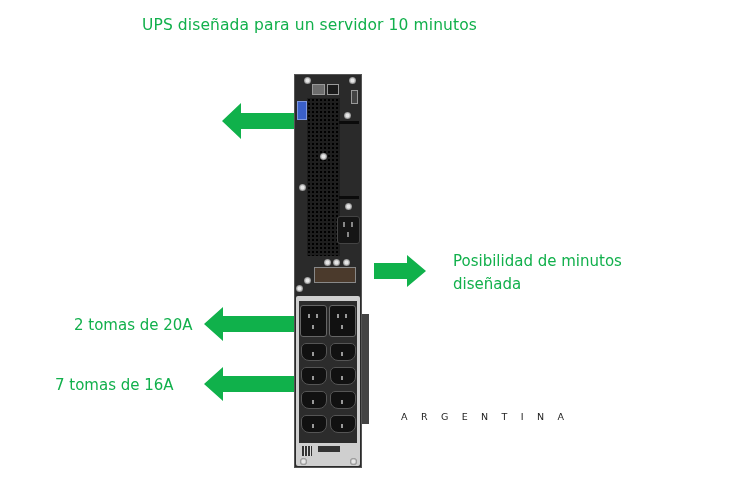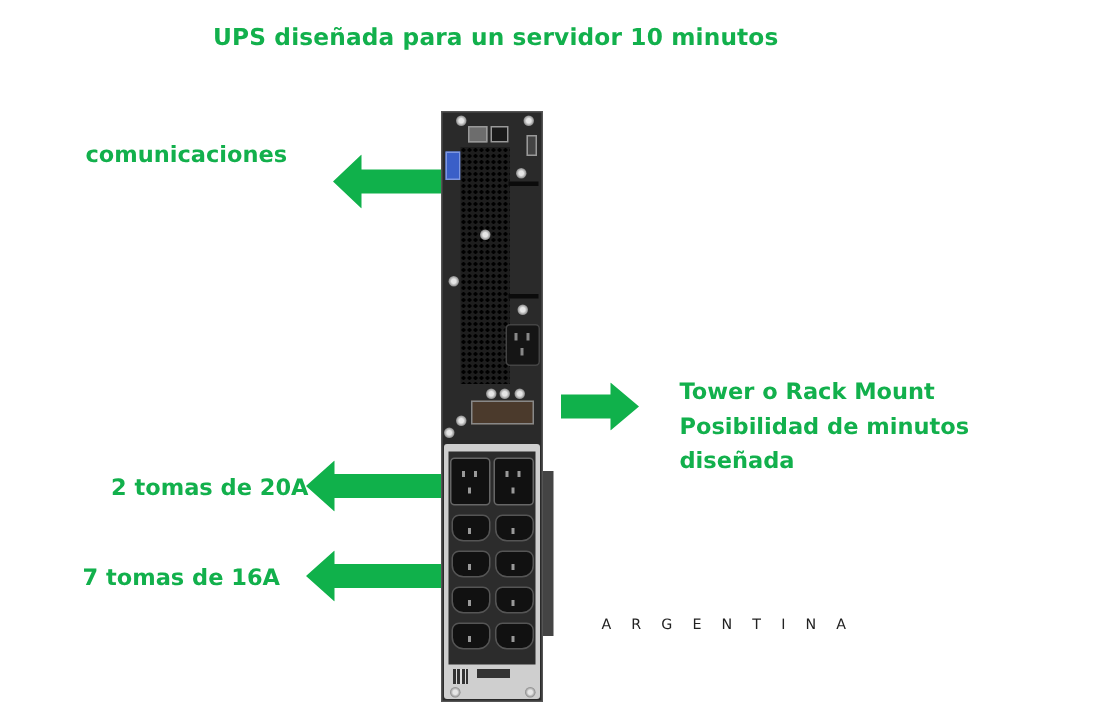--- a/index.html
+++ b/index.html
@@ -1,17 +1,17 @@
 <!DOCTYPE html>
 <html><head>
 <meta charset="utf-8">
 <style>
   html,body{margin:0;padding:0;background:#ffffff;}
   body{width:730px;height:481px;position:relative;overflow:hidden;font-family:"DejaVu Sans","Liberation Sans",sans-serif;}
-  .green{color:#1db954;color:#12b04c;font-weight:bold;}
+  .green{color:#1db954;color:#12b04c;font-weight:normal;}
   .title{position:absolute;left:142px;top:16px;font-size:15.5px;letter-spacing:0.1px;white-space:nowrap;}
   .lbl{position:absolute;font-size:15px;line-height:23px;white-space:nowrap;}
   .arrow{position:absolute;}
   
   .ups{position:absolute;left:294px;top:74px;width:68px;height:394px;}
   .ups .body{position:absolute;left:0;top:0;width:68px;height:394px;background:#2a2a2a;border:1px solid #555;box-sizing:border-box;}
   .ups .rail{position:absolute;right:-7px;top:240px;width:7px;height:110px;background:#444;}
   .mesh{position:absolute;background-color:#1e1e1e;background-image:radial-gradient(#000 38%,transparent 42%);background-size:4px 4px;}
   .screw{position:absolute;width:7px;height:7px;border-radius:50%;background:radial-gradient(#e6e6e6 30%,#888 70%);}
   .port{position:absolute;background:#6d6d6d;border:1px solid #999;}
@@ -30,31 +30,29 @@
   .logo .main .s{color:#3aa635;}
   .logo .main .pw{color:#3aa635;}
   .logo .sub{font-size:9.5px;letter-spacing:13.4px;color:#222;margin-left:4px;line-height:12px;white-space:nowrap;}
 </style>
 </head>
 <body>
 
 <div class="title green">UPS diseñada para un servidor 10 minutos</div>
 
 <div class="lbl green" style="left:57px;top:92px;">
-  <div>comunicaciones</div>
 </div>
 <svg class="arrow" style="left:222px;top:103px;" width="72" height="36" viewBox="0 0 72 36">
   <polygon points="0,18 19,0 19,10 72,10 72,26 19,26 19,36" fill="#10b14b"></polygon>
 </svg>
 
 <svg class="arrow" style="left:374px;top:255px;" width="52" height="32" viewBox="0 0 52 32">
   <polygon points="0,8 33,8 33,0 52,16 33,32 33,24 0,24" fill="#10b14b"></polygon>
 </svg>
 <div class="lbl green" style="left:453px;top:250px;">
-  <div>Tower o Rack Mount</div>
   <div>Posibilidad de minutos</div>
   <div>diseñada</div>
 </div>
 
 <div class="lbl green" style="left:57px;top:314px;margin-left:17px;">2 tomas de 20A</div>
 <svg class="arrow" style="left:204px;top:307px;" width="92" height="34" viewBox="0 0 92 34">
   <polygon points="0,17 19,0 19,9 92,9 92,25 19,25 19,34" fill="#10b14b"></polygon>
 </svg>
 
 <div class="lbl green" style="left:55px;top:374px;">7 tomas de 16A</div>

